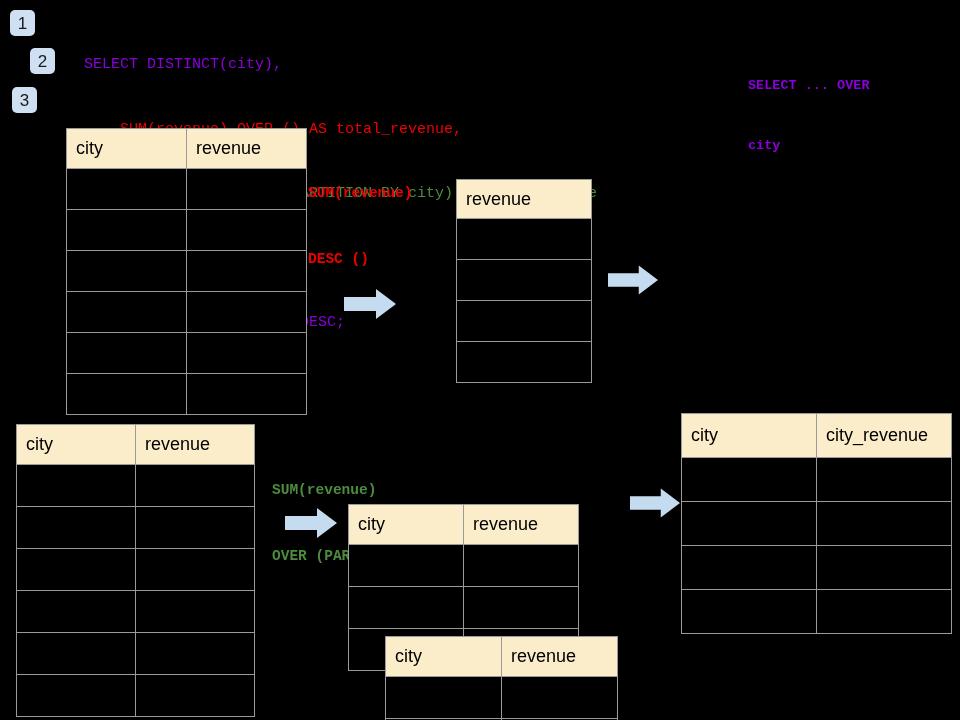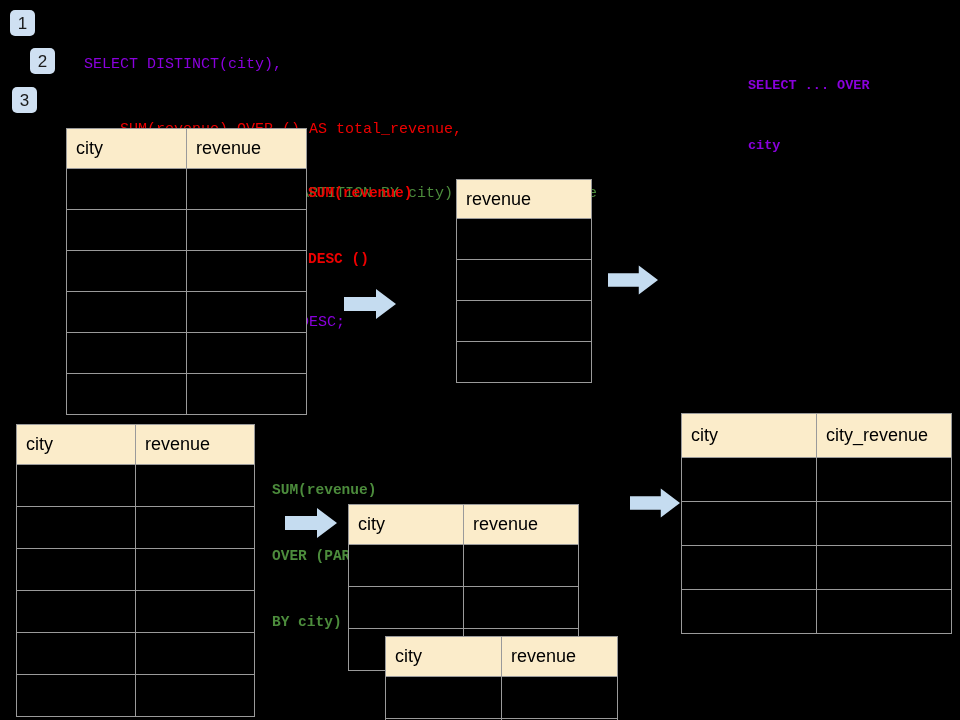--- a/index.html
+++ b/index.html
@@ -107,21 +107,20 @@
 </div>
 
 <div class="note" style="left:308px; top:138px; color:#ee0000; font-weight:bold;">
   <div>SUM(revenue)</div>
   <div>DESC ()</div>
 </div>
 
 <div class="note" style="left:272px; top:435px; color:#4c8c3c; font-weight:bold;">
   <div>SUM(revenue)</div>
   <div>OVER (PARTITION</div>
-  <div>BY city)</div>
 </div>
 
 <table class="tbl" style="left:66px; top:128px; width:240px;">
   <colgroup>
       <col style="width:120px">
       <col style="width:120px">
     </colgroup>
   <thead>
     <tr>
       <th style="height:39px;">city</th>

